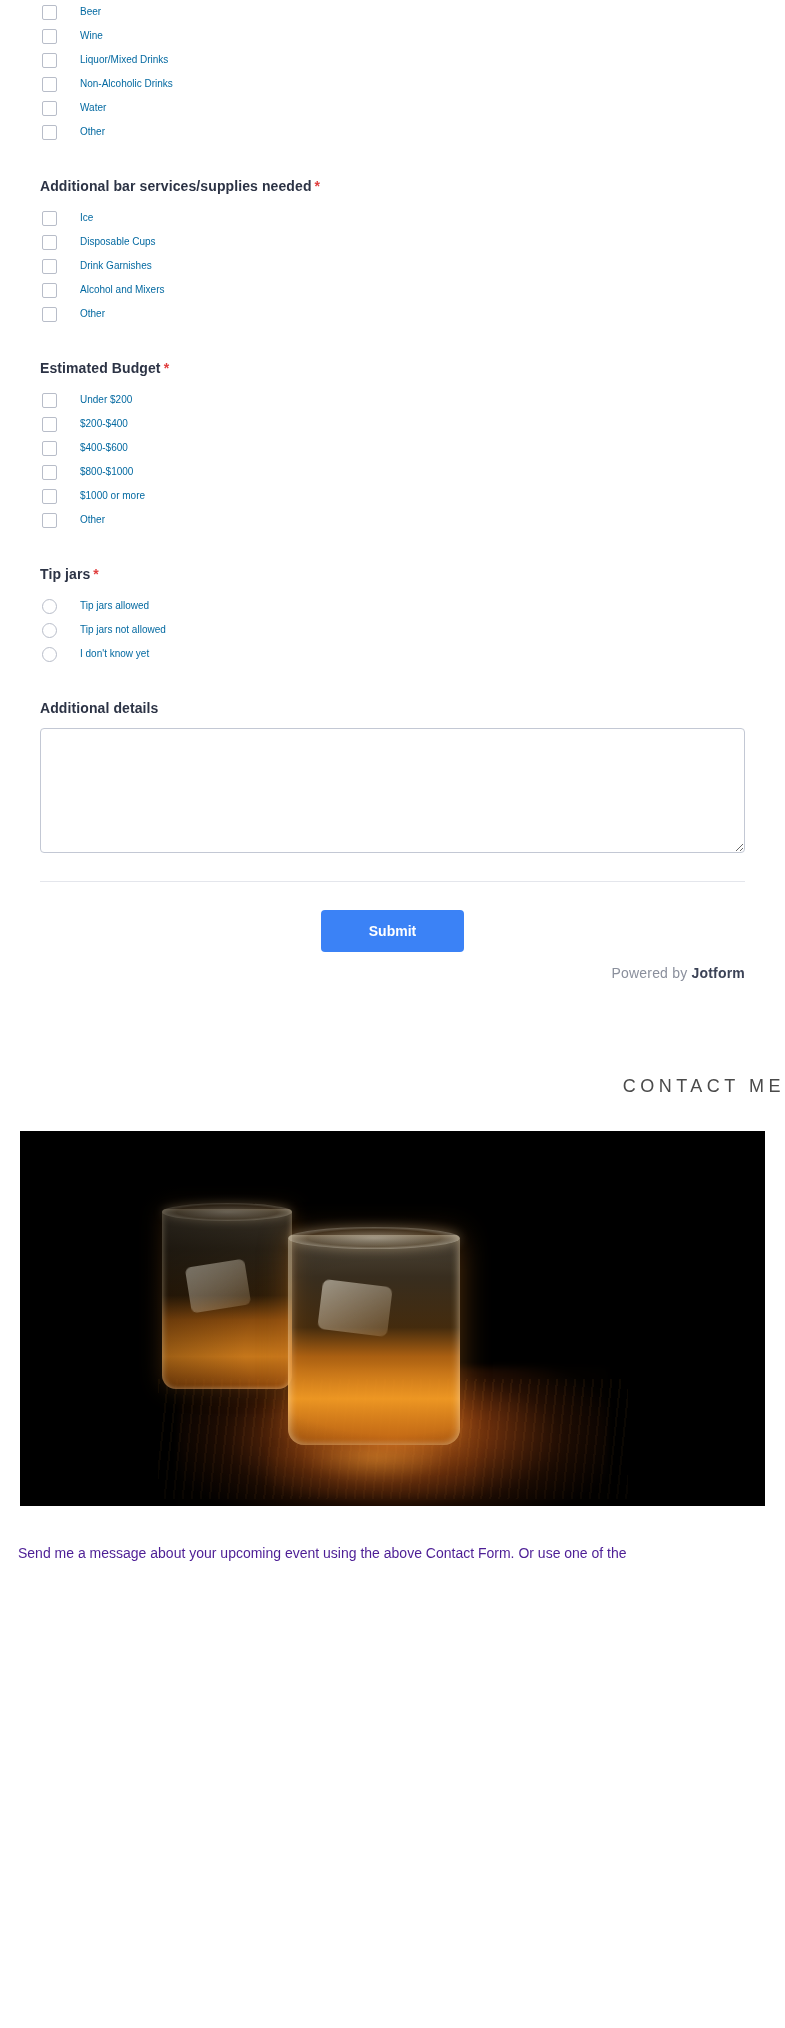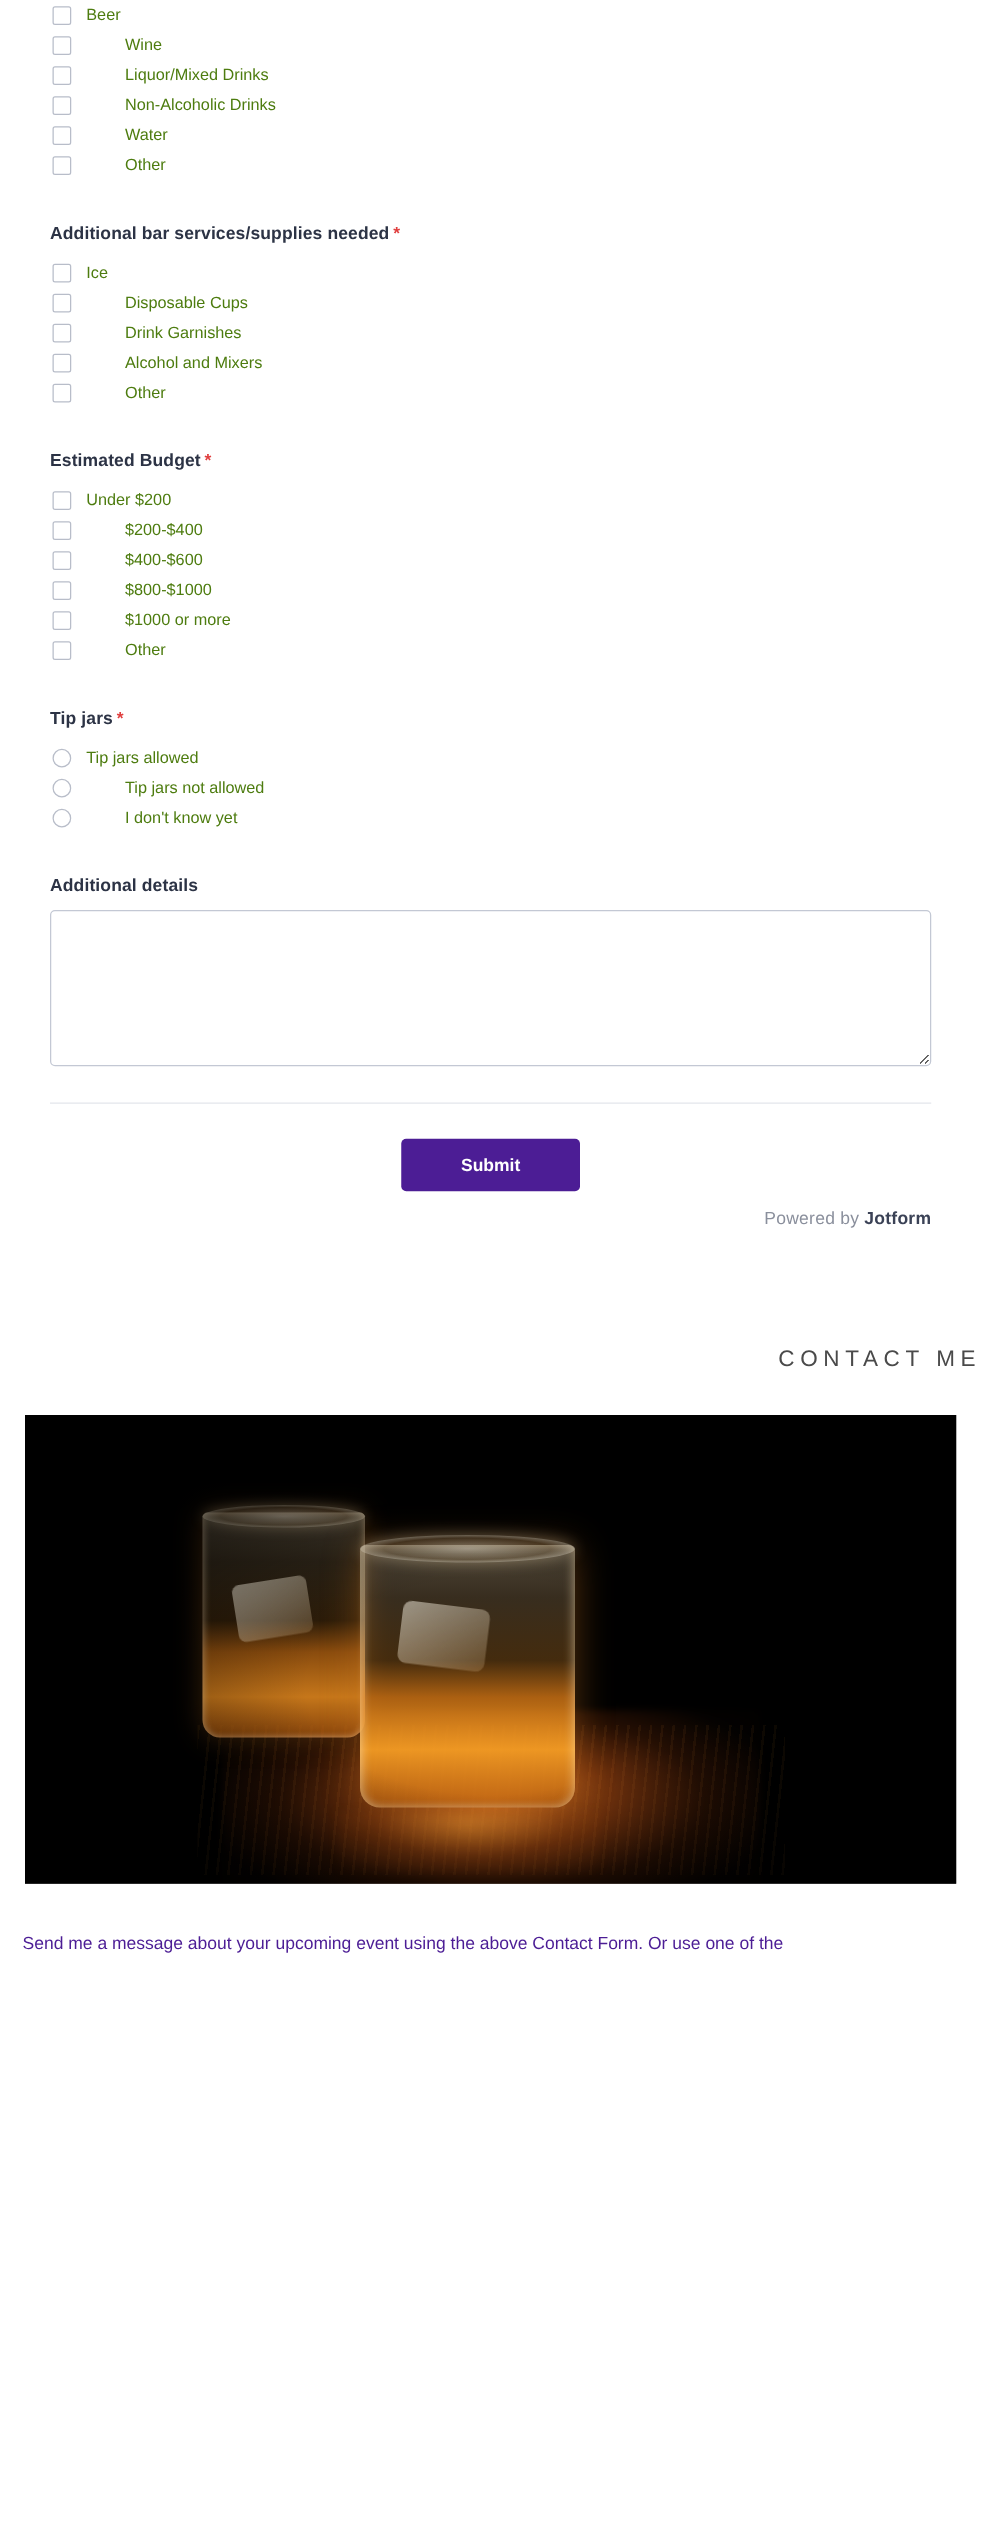--- a/index.html
+++ b/index.html
@@ -48,21 +48,20 @@
 
   .option-row {
     display: flex;
     align-items: center;
     height: 24px;
     margin-bottom: 0px;
     padding: 0;
   }
   .option-row + .option-row {
     margin-top: 0px;
-    gap: 31px;
   }
 
   .cbox {
     width: 15px;
     height: 15px;
     border: 1px solid #b8bdc9;
     border-radius: 2px;
     background: #fff;
     flex: none;
     margin-right: 12px;
@@ -72,23 +71,24 @@
     width: 15px;
     height: 15px;
     border: 1px solid #b8bdc9;
     border-radius: 50%;
     background: #fff;
     flex: none;
     margin-right: 12px;
     margin-left: 2px;
   }
   .opt-label {
-    font-size: 13px;
-    color: #4d7c0f;
+    font-size: 10px;
+    color: #0369a1;
     line-height: 16px;
+    margin-left: 11px;
   }
 
   
   .textarea-wrap {
     margin-top: 2px;
   }
   textarea.details {
     width: 100%;
     height: 125px;
     border: 1px solid #c3c8d4;
@@ -108,21 +108,21 @@
   }
 
   .submit-wrap {
     text-align: center;
     padding: 28px 0 0 0;
   }
   .submit-btn {
     display: inline-block;
     min-width: 143px;
     padding: 13px 26px;
-    background: #4c1d95;
+    background: #3b82f6;
     color: #ffffff;
     font-size: 14px;
     font-weight: bold;
     border: none;
     border-radius: 4px;
     cursor: pointer;
     font-family: "Liberation Sans", sans-serif;
   }
   .powered {
     text-align: right;

